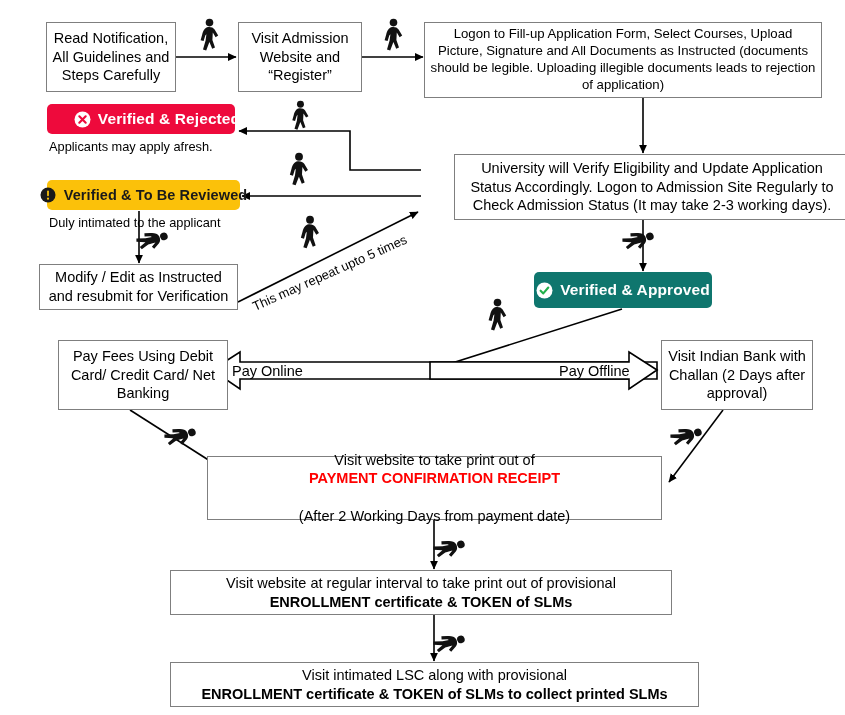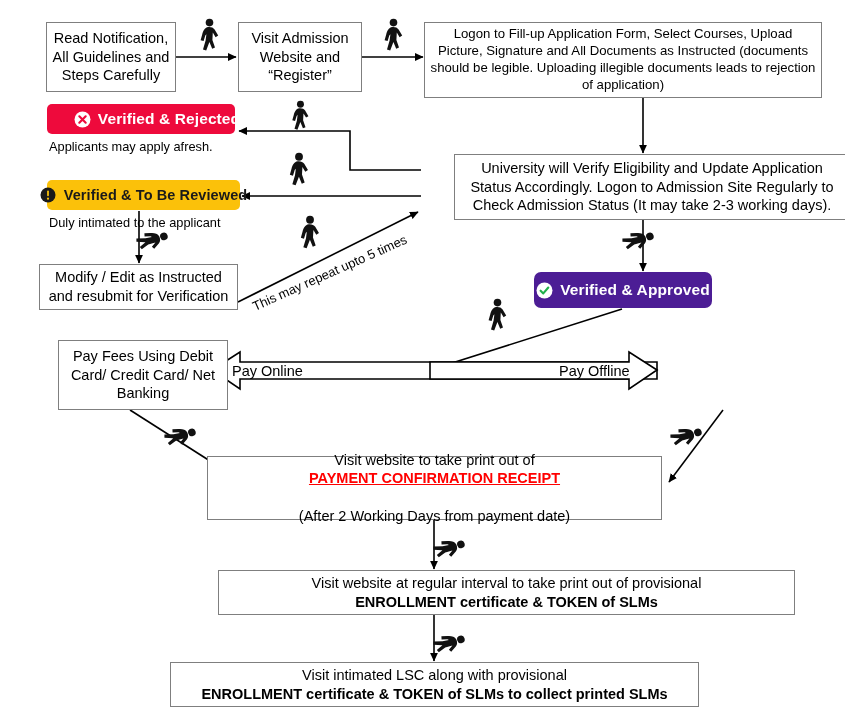--- a/index.html
+++ b/index.html
@@ -44,21 +44,21 @@
     justify-content:center;
     gap:7px;
     color:#ffffff;
     font-weight:bold;
     font-size:15.5px;
     letter-spacing:.1px;
     white-space:nowrap;
   }
   .banner.rejected{background:#ee0a3c;padding-left:32px;}
   .banner.review{background:#fbc10a;color:#1a1a1a;}
-  .banner.approved{background:#4c1d95;border-radius:7px;}
+  .banner.approved{background:#0f766e;}
   .bicon{
     display:inline-flex;
     align-items:center;
     justify-content:center;
     width:17px;height:17px;
     flex:0 0 17px;
   }
   .bicon svg{display:block;}
   .cap{
     position:absolute;
@@ -73,21 +73,21 @@
     white-space:nowrap;
     background:transparent;
   }
   .rot-label{
     position:absolute;
     font-size:13px;
     white-space:nowrap;
     transform-origin:0 0;
     transform:rotate(-24deg);
   }
-  .hl{color:#ff0000;font-weight:bold;text-decoration:underline;}
+  .hl{color:#ff0000;font-weight:bold;}
   .bd{font-weight:bold;}
   .walker{
     position:absolute;
     pointer-events:none;
   }
   .walker svg{display:block;}
 </style>
 </head>
 <body>
 
@@ -295,29 +295,32 @@
   </div>
 
   <div class="edge-label" style="left:232px;top:363px;">
     <span>Pay Online</span>
   </div>
 
   <div class="edge-label" style="left:559px;top:363px;">
     <span>Pay Offline</span>
   </div>
 
+  <div class="node" style="left:661px;top:340px;width:152px;height:70px;">
+    <span>Visit Indian Bank with Challan (2 Days after approval)</span>
+  </div>
 
   <div class="node" style="left:207px;top:456px;width:455px;height:64px;">
     <span>
       <span>Visit website to take print out of </span><span class="hl">PAYMENT CONFIRMATION RECEIPT</span><br>
       <span>(After 2 Working Days from payment date)</span>
     </span>
   </div>
 
-  <div class="node" style="left:170px;top:570px;width:577px;height:45px;margin-left:48px;">
+  <div class="node" style="left:170px;top:570px;width:502px;height:45px;">
     <span>
       <span>Visit website at regular interval to take print out of provisional </span>
         <span class="bd">ENROLLMENT certificate &amp; TOKEN of SLMs</span>
     </span>
   </div>
 
   <div class="node" style="left:170px;top:662px;width:529px;height:45px;">
     <span>
       <span>Visit intimated LSC along with provisional </span>
         <span class="bd">ENROLLMENT certificate &amp; TOKEN of SLMs to collect printed SLMs</span>

